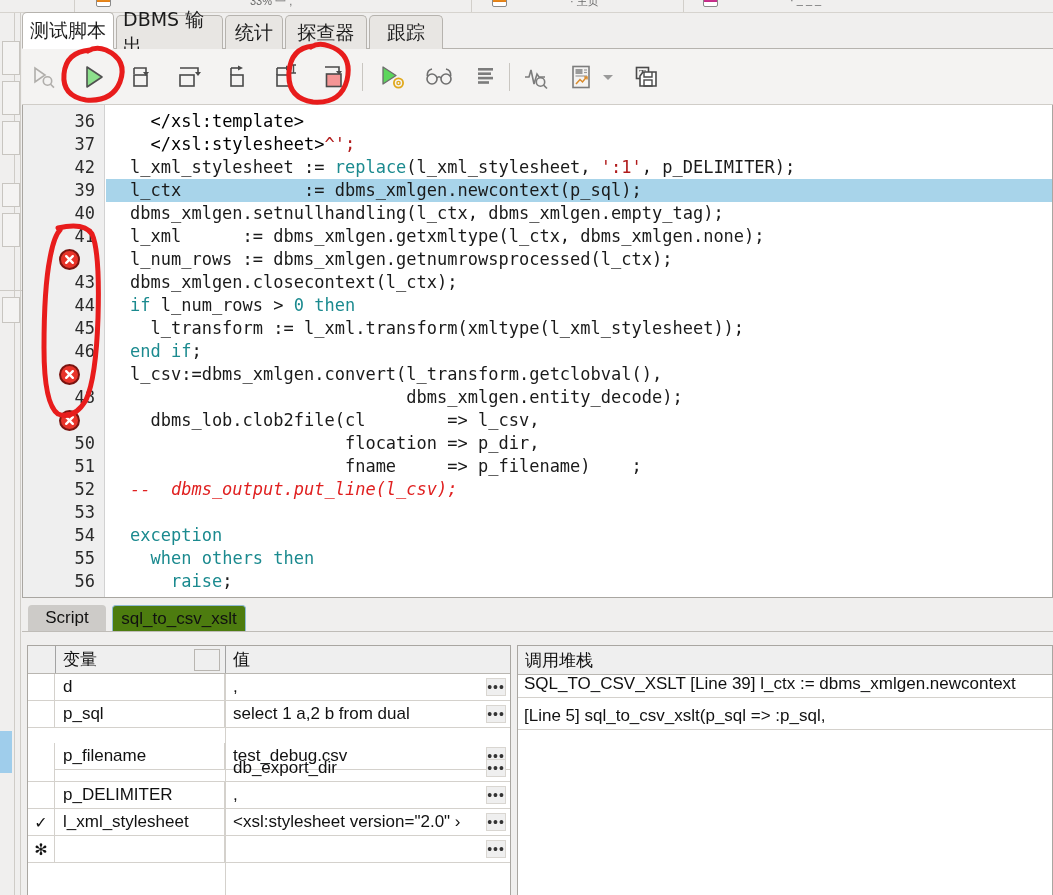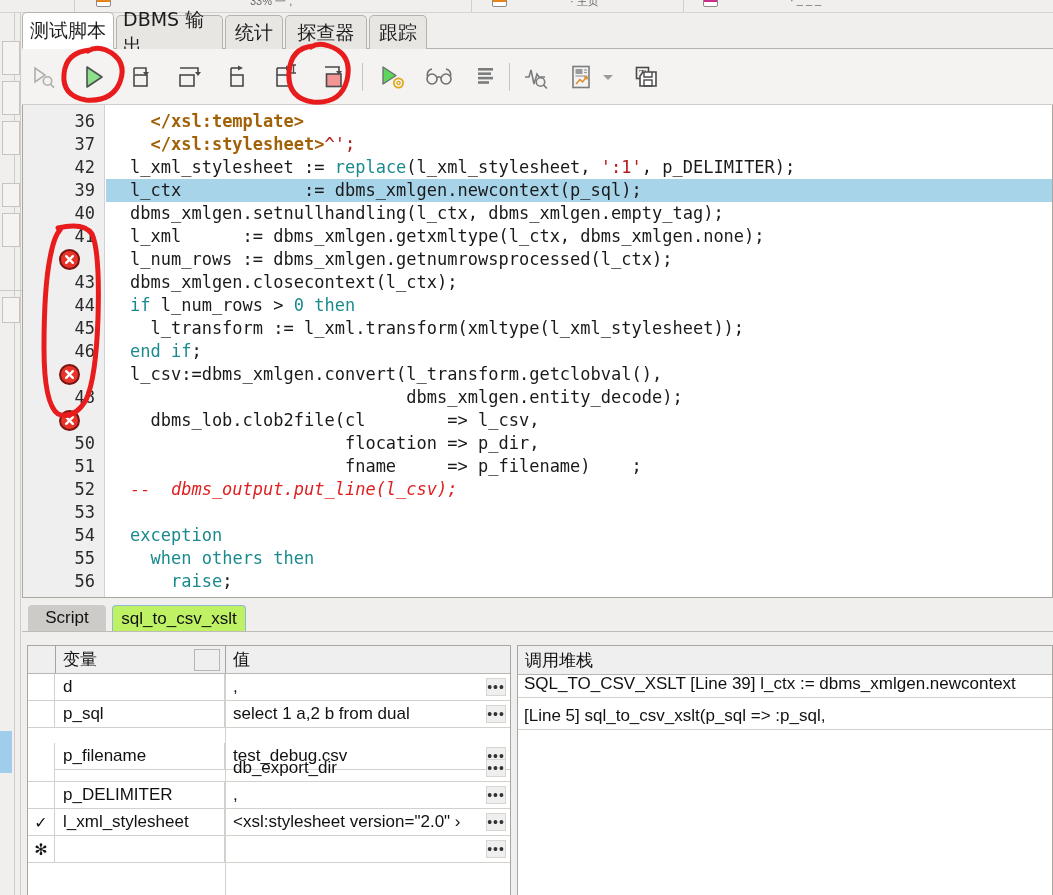--- a/index.html
+++ b/index.html
@@ -118,21 +118,21 @@
 
   #codetext{
     position:absolute; left:83px; top:0; width:948px; height:493px;
     font-family:"DejaVu Sans Mono","Liberation Mono",monospace;
     font-size:17px; line-height:23px; white-space:pre;
     color:#1a1a1a;
   }
   #codetext .row{ height:23px; position:relative; padding-left:24px; }
   #codetext .row.hl{ background:#a8d4ea; }
   .kw  { color:#1b8a8f; }
-  .tag { color:#a16207;font-weight:bold; }
+  .tag { color:#000000; }
   .str { color:#b01a1a; }
   .cmt { color:#e02020; font-style:italic; }
   .num { color:#1b8a8f; }
   .fn  { color:#1b8a8f; }
   .code-span{ position:relative; z-index:1; }
 
   
   #script-tabs{
     position:absolute; left:0; top:585px; width:1031px; height:34px;
     background:#f0efee;
@@ -141,21 +141,21 @@
     position:absolute; left:0; bottom:0; width:1031px; height:1px; background:#bfbcb7;
   }
   .stab{
     position:absolute; bottom:1px; height:26px;
     display:flex; align-items:center; justify-content:center;
     font-size:17px; padding:0 10px;
     font-family:"Liberation Sans", sans-serif;
     border-radius:4px 4px 0 0;
   }
   .stab.grey{ background:#cdcbc8; color:#111; }
-  .stab.sel{ background:#bef264; color:#111; border:1px solid #8fb9d2; border-bottom:none; }
+  .stab.sel{ background:#4d7c0f; color:#111; border:1px solid #8fb9d2; border-bottom:none; }
 
   
   #vars-panel{
     position:absolute; left:5px; top:632px; width:484px; height:256px;
     background:#ffffff; border:1px solid #a9a6a1;
   }
   #vars-header{
     position:absolute; left:0; top:0; width:482px; height:28px; background:#efefef;
     border-bottom:1px solid #b9b6b1;
   }
@@ -259,21 +259,21 @@
     </div>
     <div class="tab" style="left:94px;width:107px;">
       <span>DBMS 输出</span>
     </div>
     <div class="tab" style="left:203px;width:58px;">
       <span>统计</span>
     </div>
     <div class="tab" style="left:263px;width:82px;">
       <span>探查器</span>
     </div>
-    <div class="tab" style="left:347px;width:58px;">
+    <div class="tab" style="left:347px;width:74px;">
       <span>跟踪</span>
     </div>
   </div>
 
   <div id="toolbar">
 
     <div class="tbtn" style="left:2px;">
       <svg width="26" height="26" viewBox="0 0 26 26">
         <path d="M4 4 L4 18 L14 11 Z" fill="none" stroke="#b0aeab" stroke-width="1.6"></path>
         <circle cx="16.5" cy="17" r="4.2" fill="none" stroke="#b0aeab" stroke-width="1.6"></circle>

